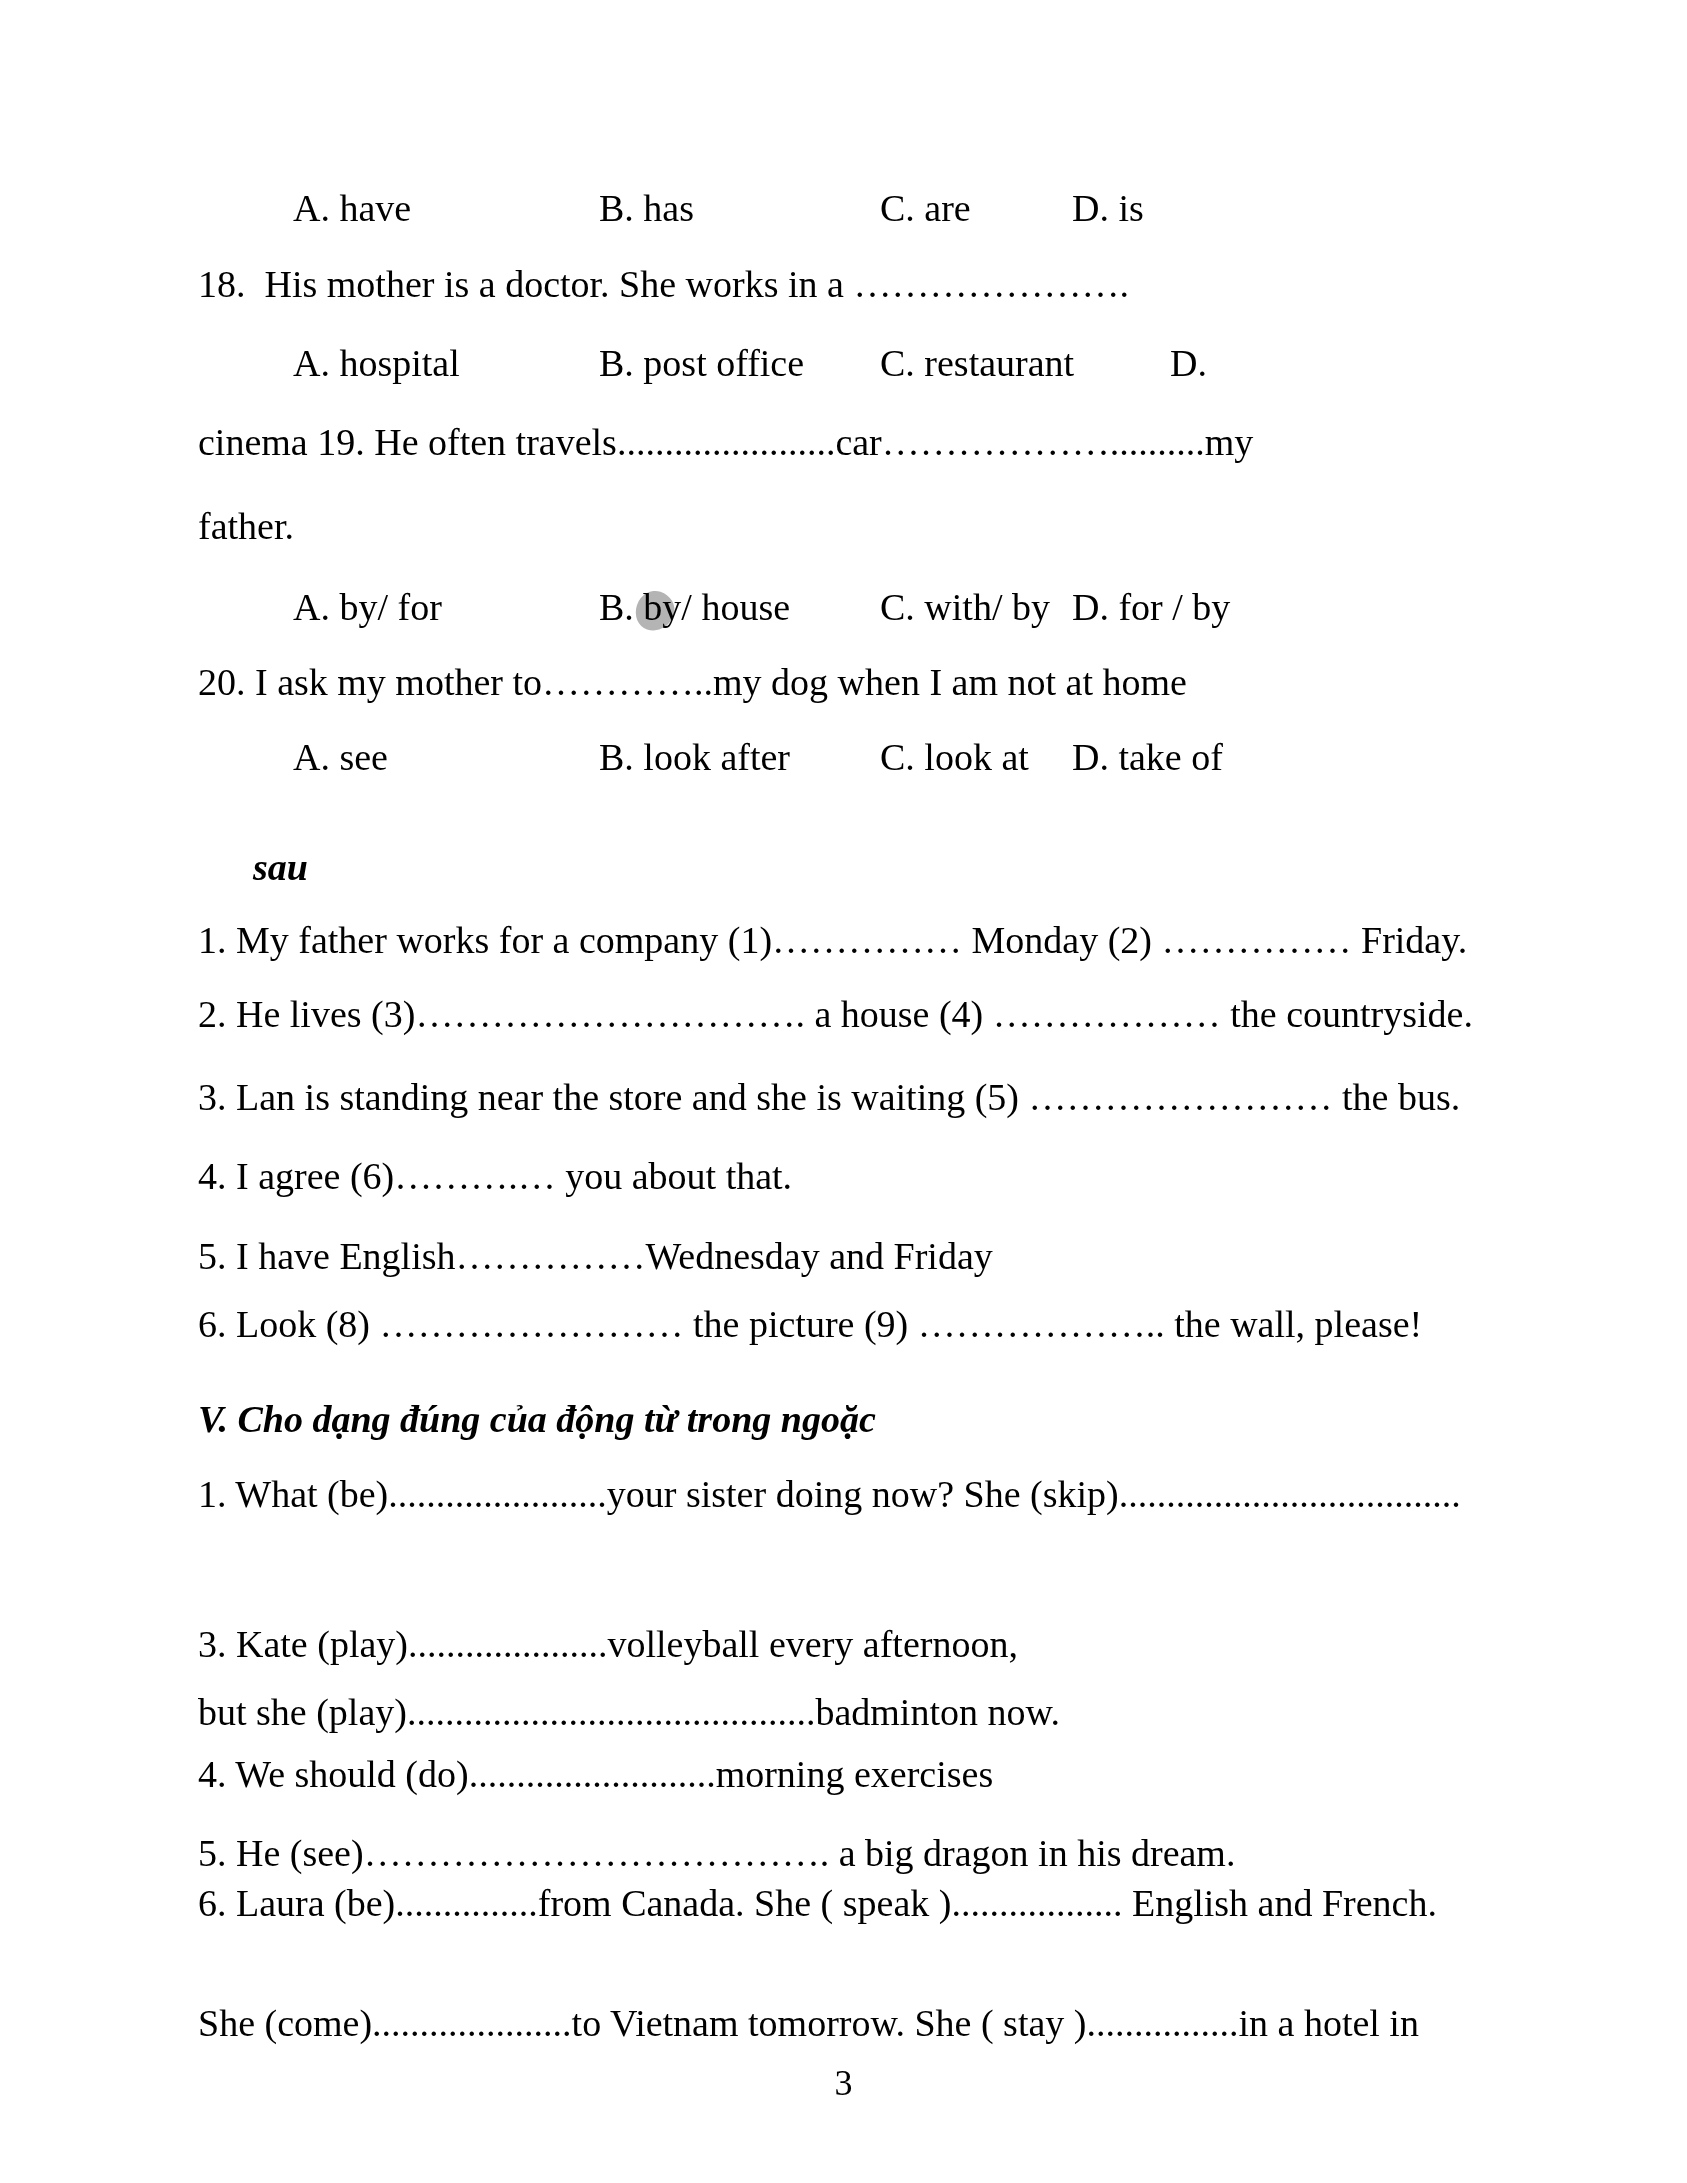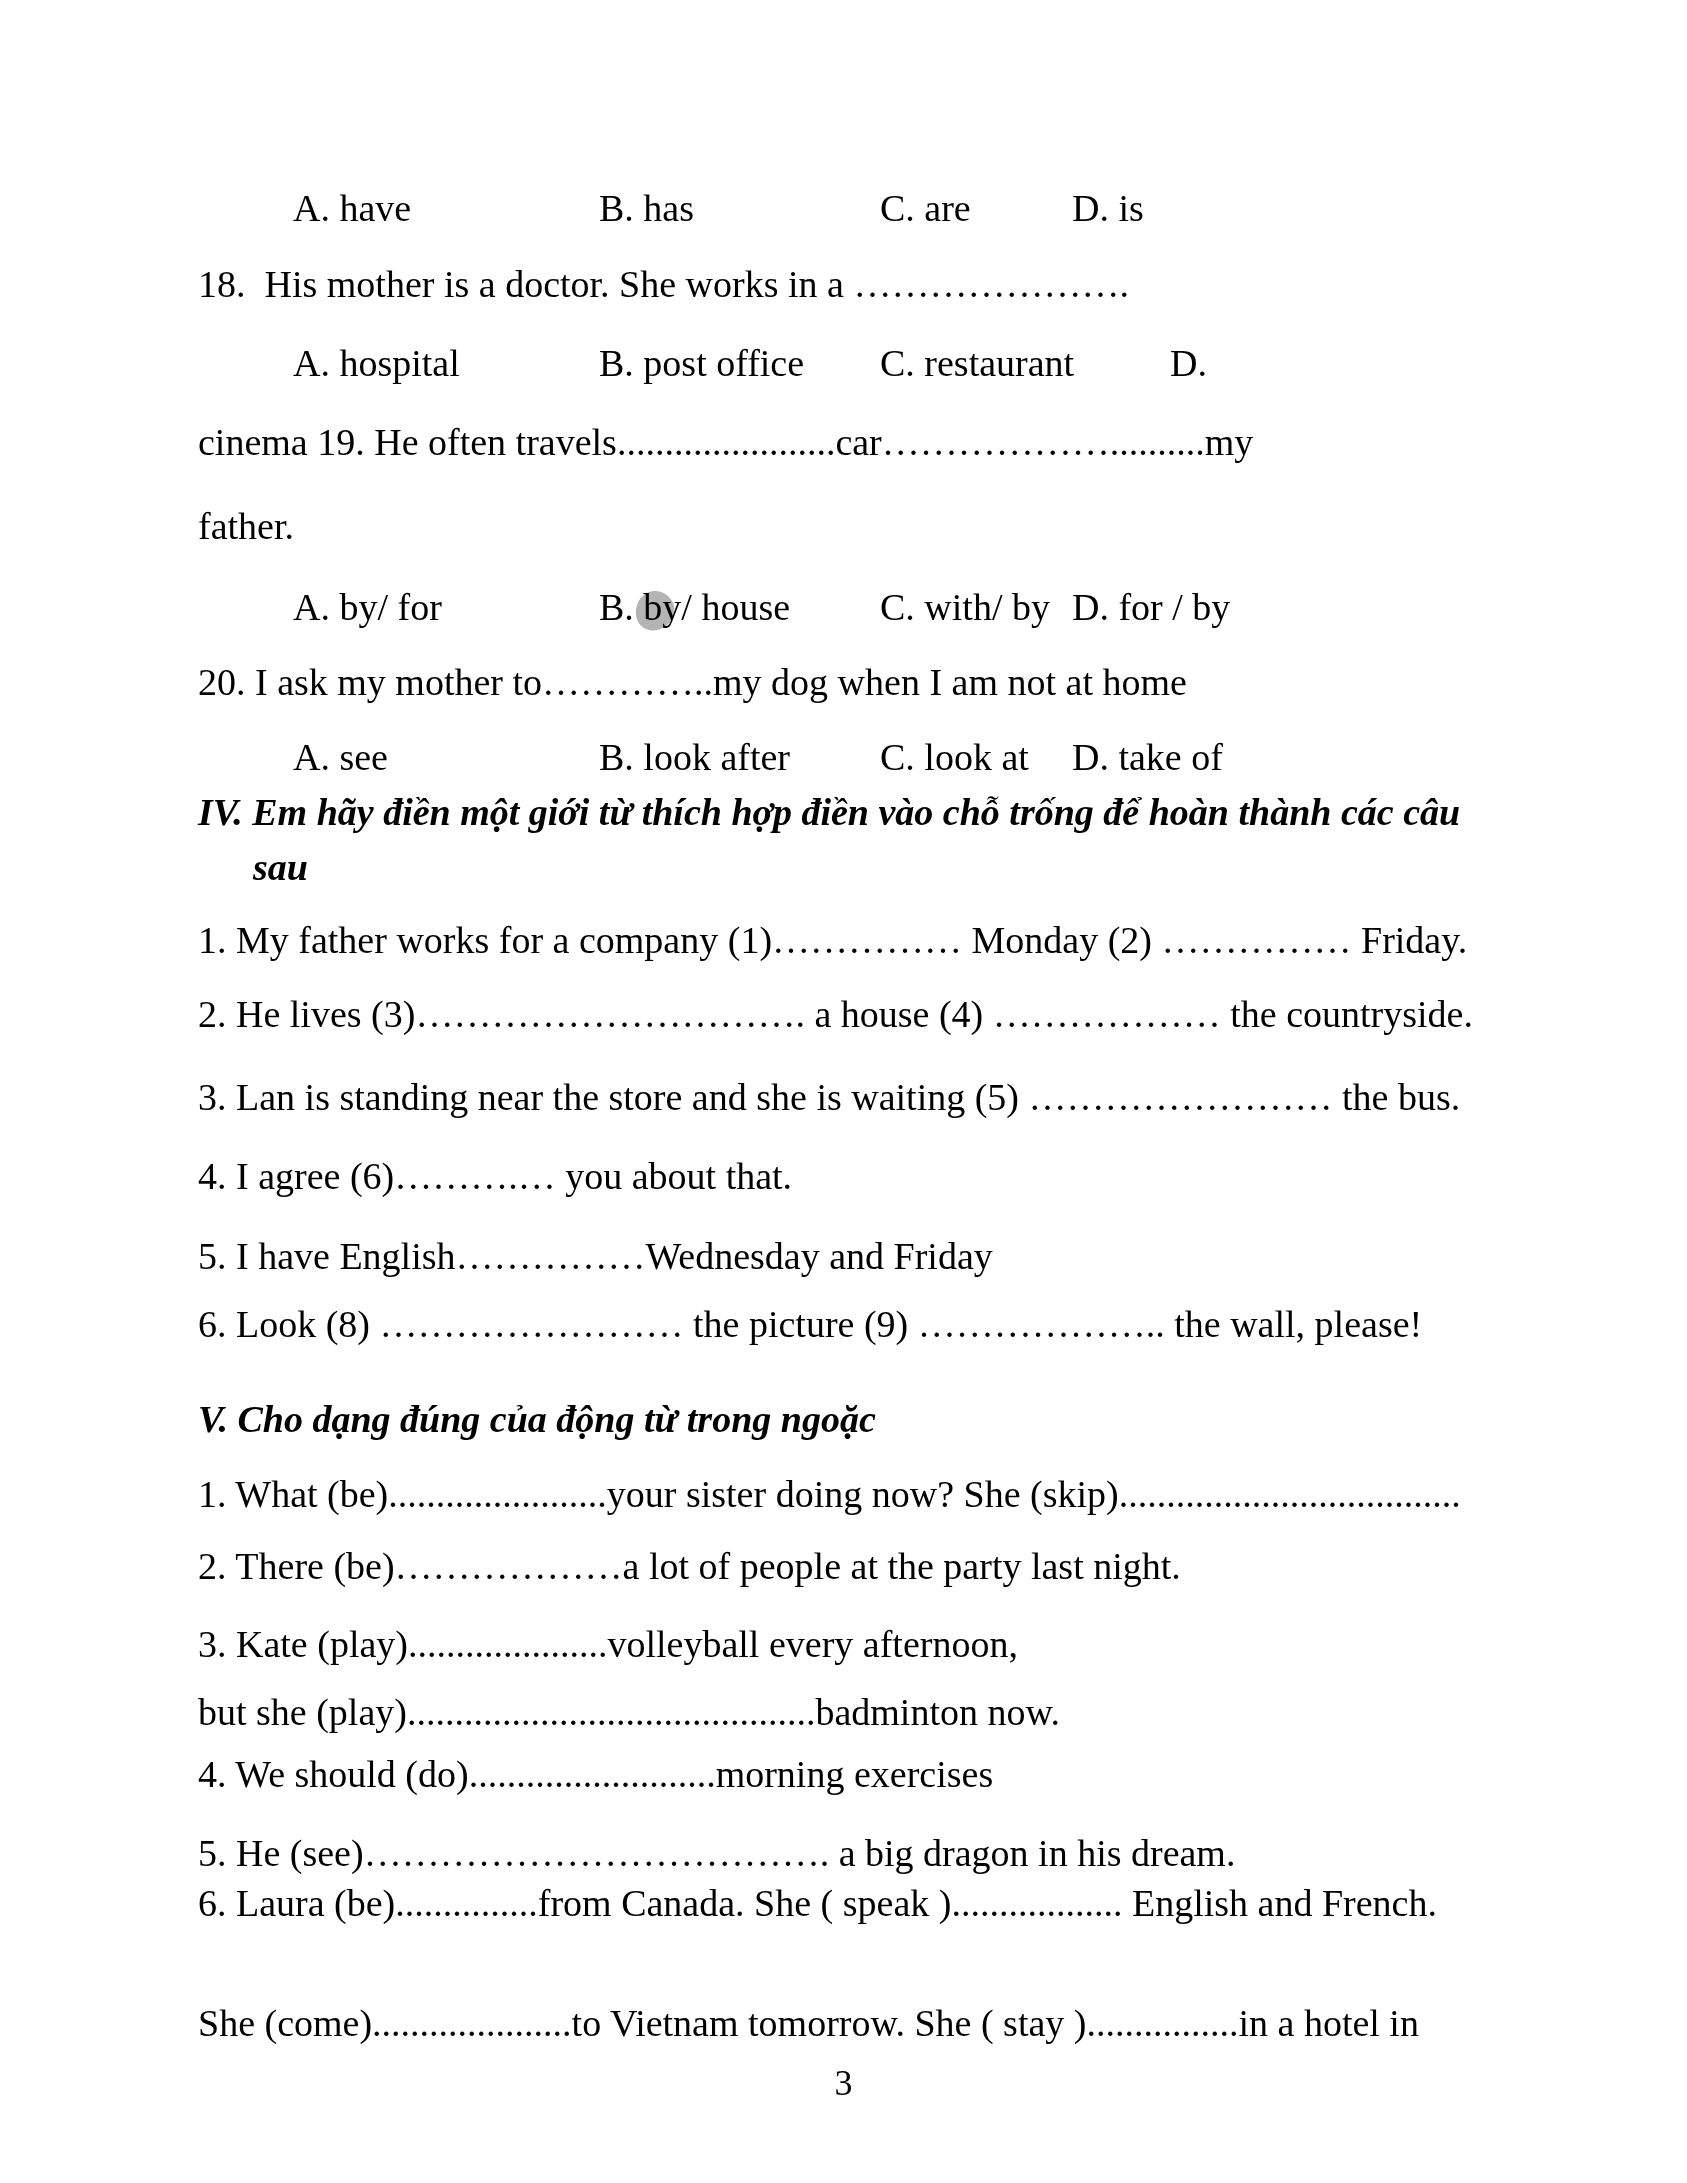--- a/index.html
+++ b/index.html
@@ -84,34 +84,32 @@
   </div>
 
   <div class="line" style="top:661px">20. I ask my mother to…………..my dog when I am not at home</div>
   <div class="optrow" style="top:736px">
     <span class="opt" style="left:293px">A. see</span>
     <span class="opt" style="left:599px">B. look after</span>
     <span class="opt" style="left:880px">C. look at</span>
     <span class="opt" style="left:1072px">D. take of</span>
   </div>
 
-  <div class="line heading" style="top:791px">IV. Em hãy điền một giới từ thích hợp điền vào chỗ trống để hoàn thành các câu</div>
   <div class="line heading" style="top:846px; left:253px">sau</div>
 
   <div class="line" style="top:919px">1. My father works for a company (1)…………… Monday (2) …………… Friday.</div>
   <div class="line" style="top:993px">2. He lives (3)…………………………. a house (4) ……………… the countryside.</div>
   <div class="line" style="top:1076px">3. Lan is standing near the store and she is waiting (5) …………………… the bus.</div>
   <div class="line" style="top:1155px">4. I agree (6)……….… you about that.</div>
   <div class="line" style="top:1235px">5. I have English……………Wednesday and Friday</div>
   <div class="line" style="top:1303px">6. Look (8) …………………… the picture (9) ……………….. the wall, please!</div>
 
   <div class="line heading" style="top:1398px">V. Cho dạng đúng của động từ trong ngoặc</div>
 
   <div class="line" style="top:1473px">1. What (be).......................your sister doing now? She (skip)....................................</div>
-  <div class="line" style="top:1545px">2. There (be)………………a lot of people at the party last night.</div>
   <div class="line" style="top:1623px">3. Kate (play).....................volleyball every afternoon,</div>
   <div class="line" style="top:1691px">but she (play)...........................................badminton now.</div>
   <div class="line" style="top:1753px">4. We should (do)..........................morning exercises</div>
   <div class="line" style="top:1832px">5. He (see)………………………………. a big dragon in his dream.</div>
   <div class="line" style="top:1882px">6. Laura (be)...............from Canada. She ( speak ).................. English and French.</div>
   <div class="line" style="top:2002px">She (come).....................to Vietnam tomorrow. She ( stay )................in a hotel in</div>
 
   <div class="pagenum" style="top:2062px">3</div>
 
 </div>

